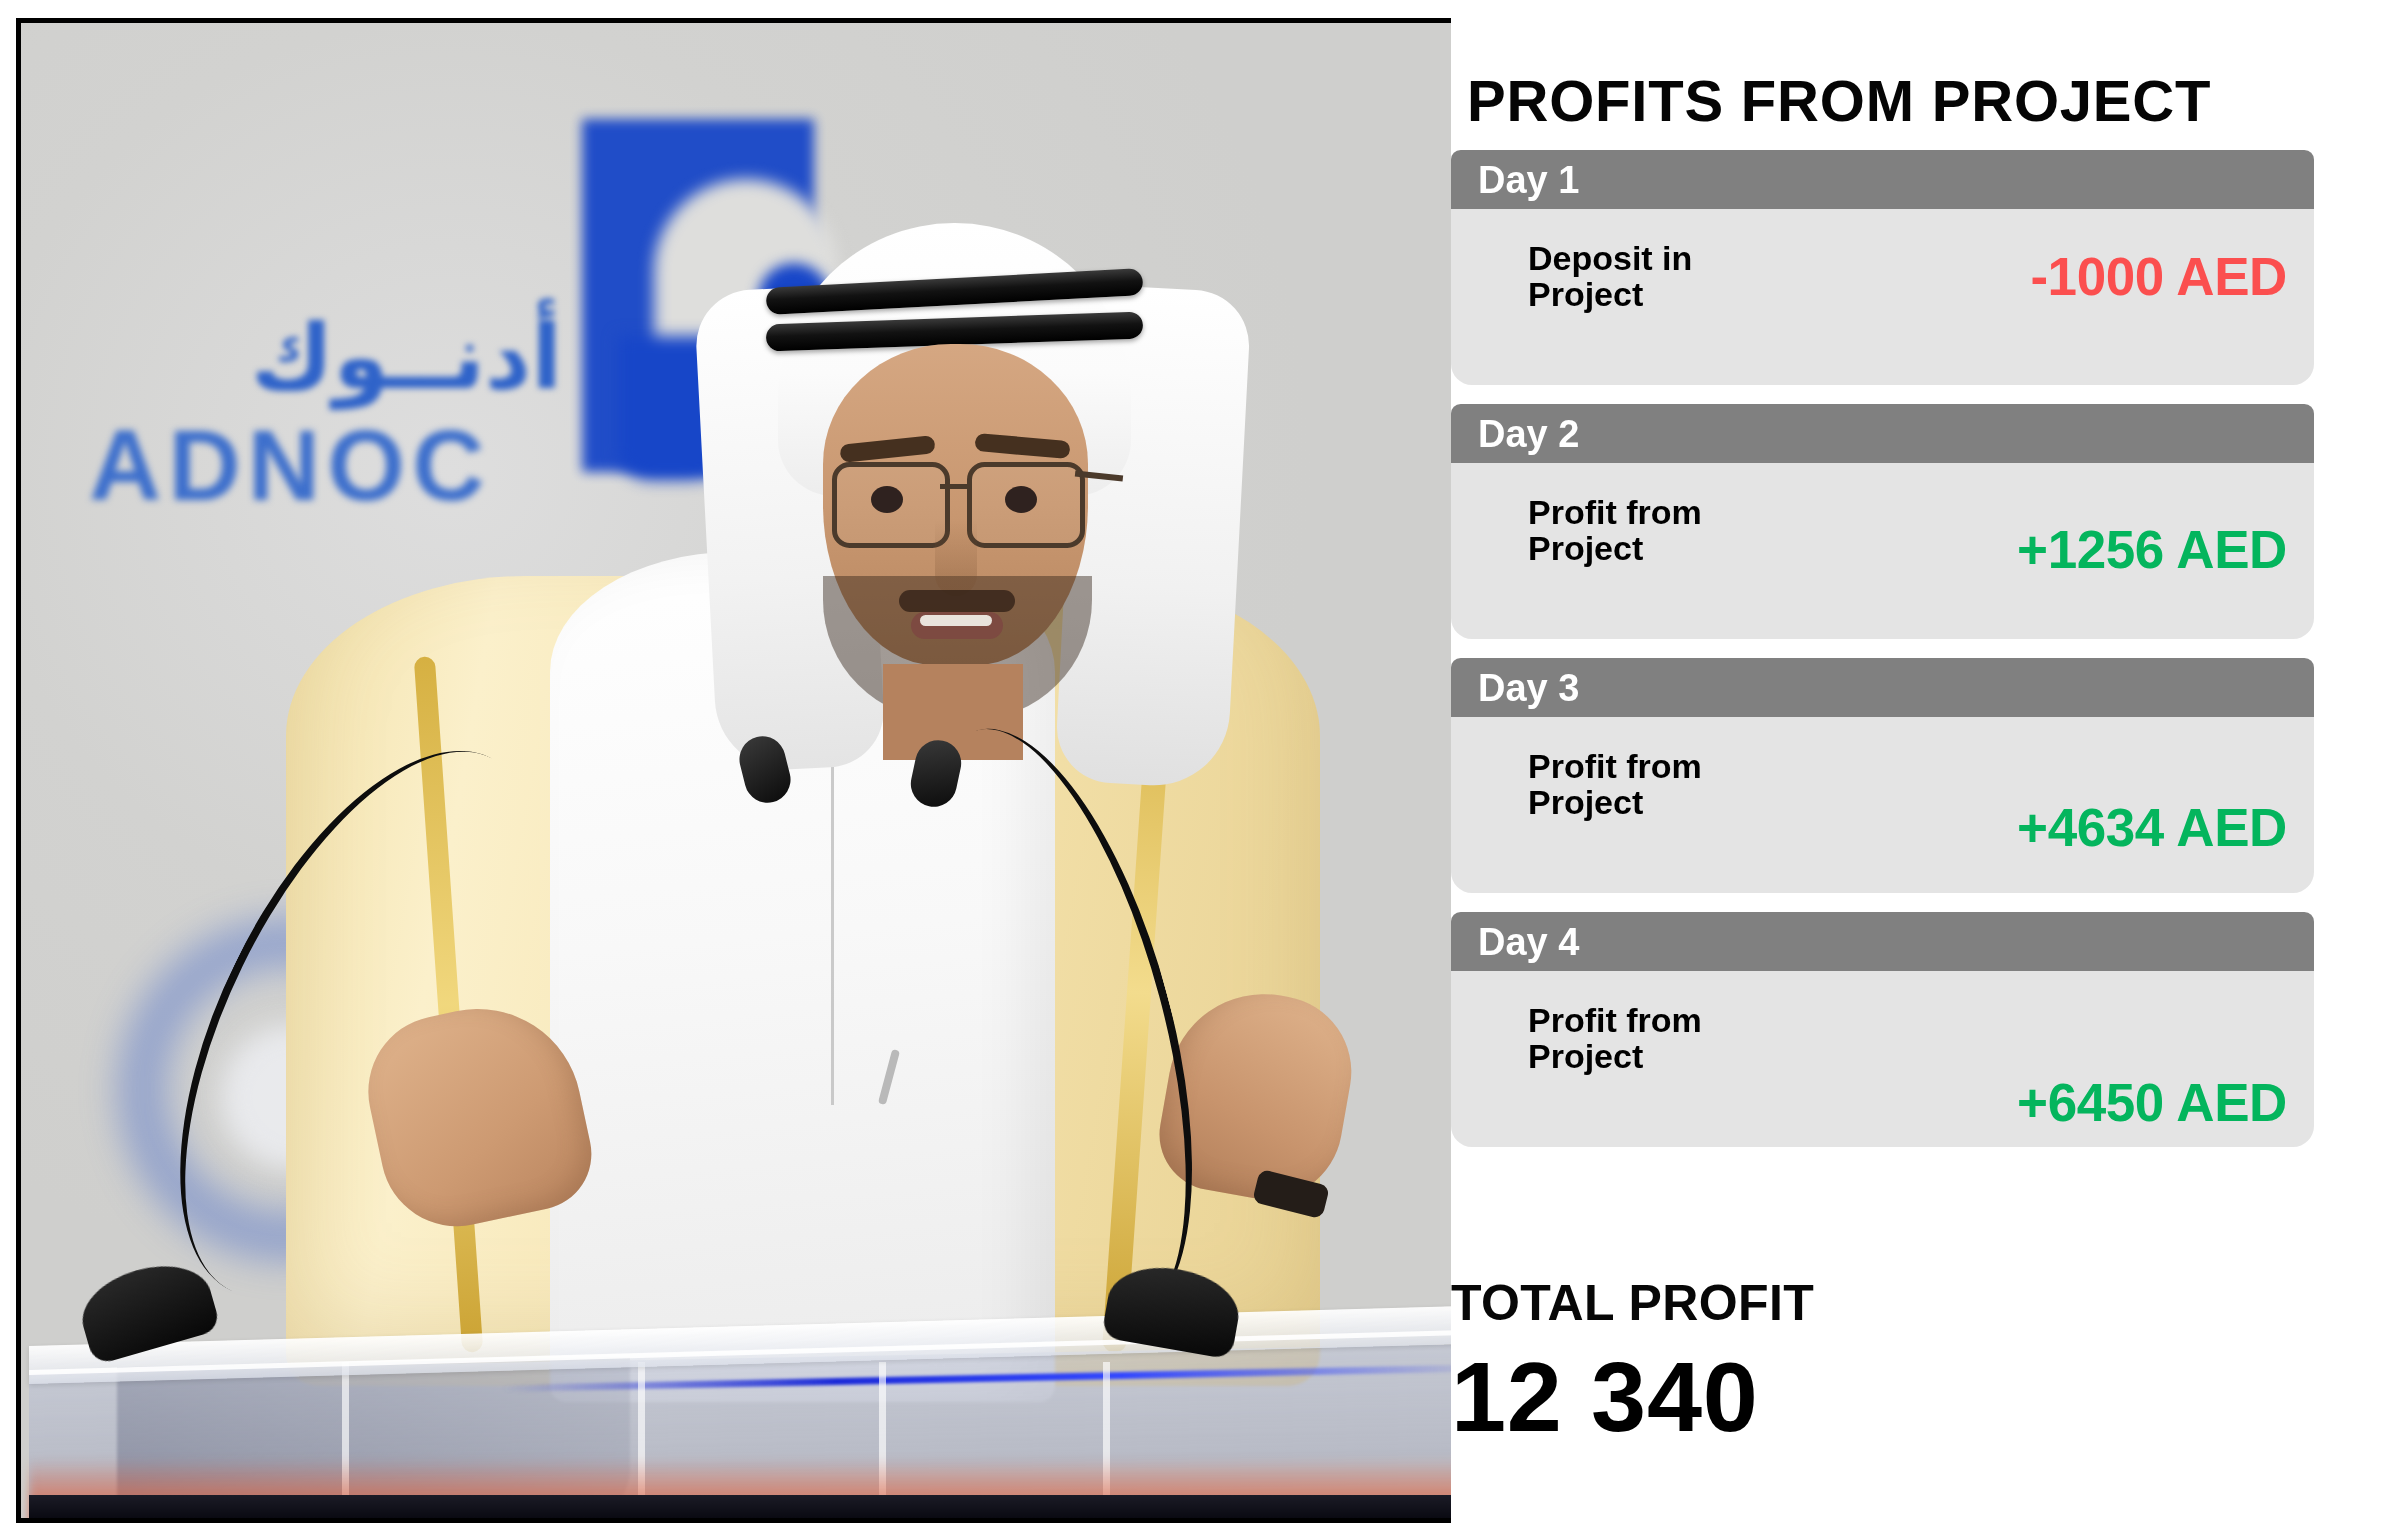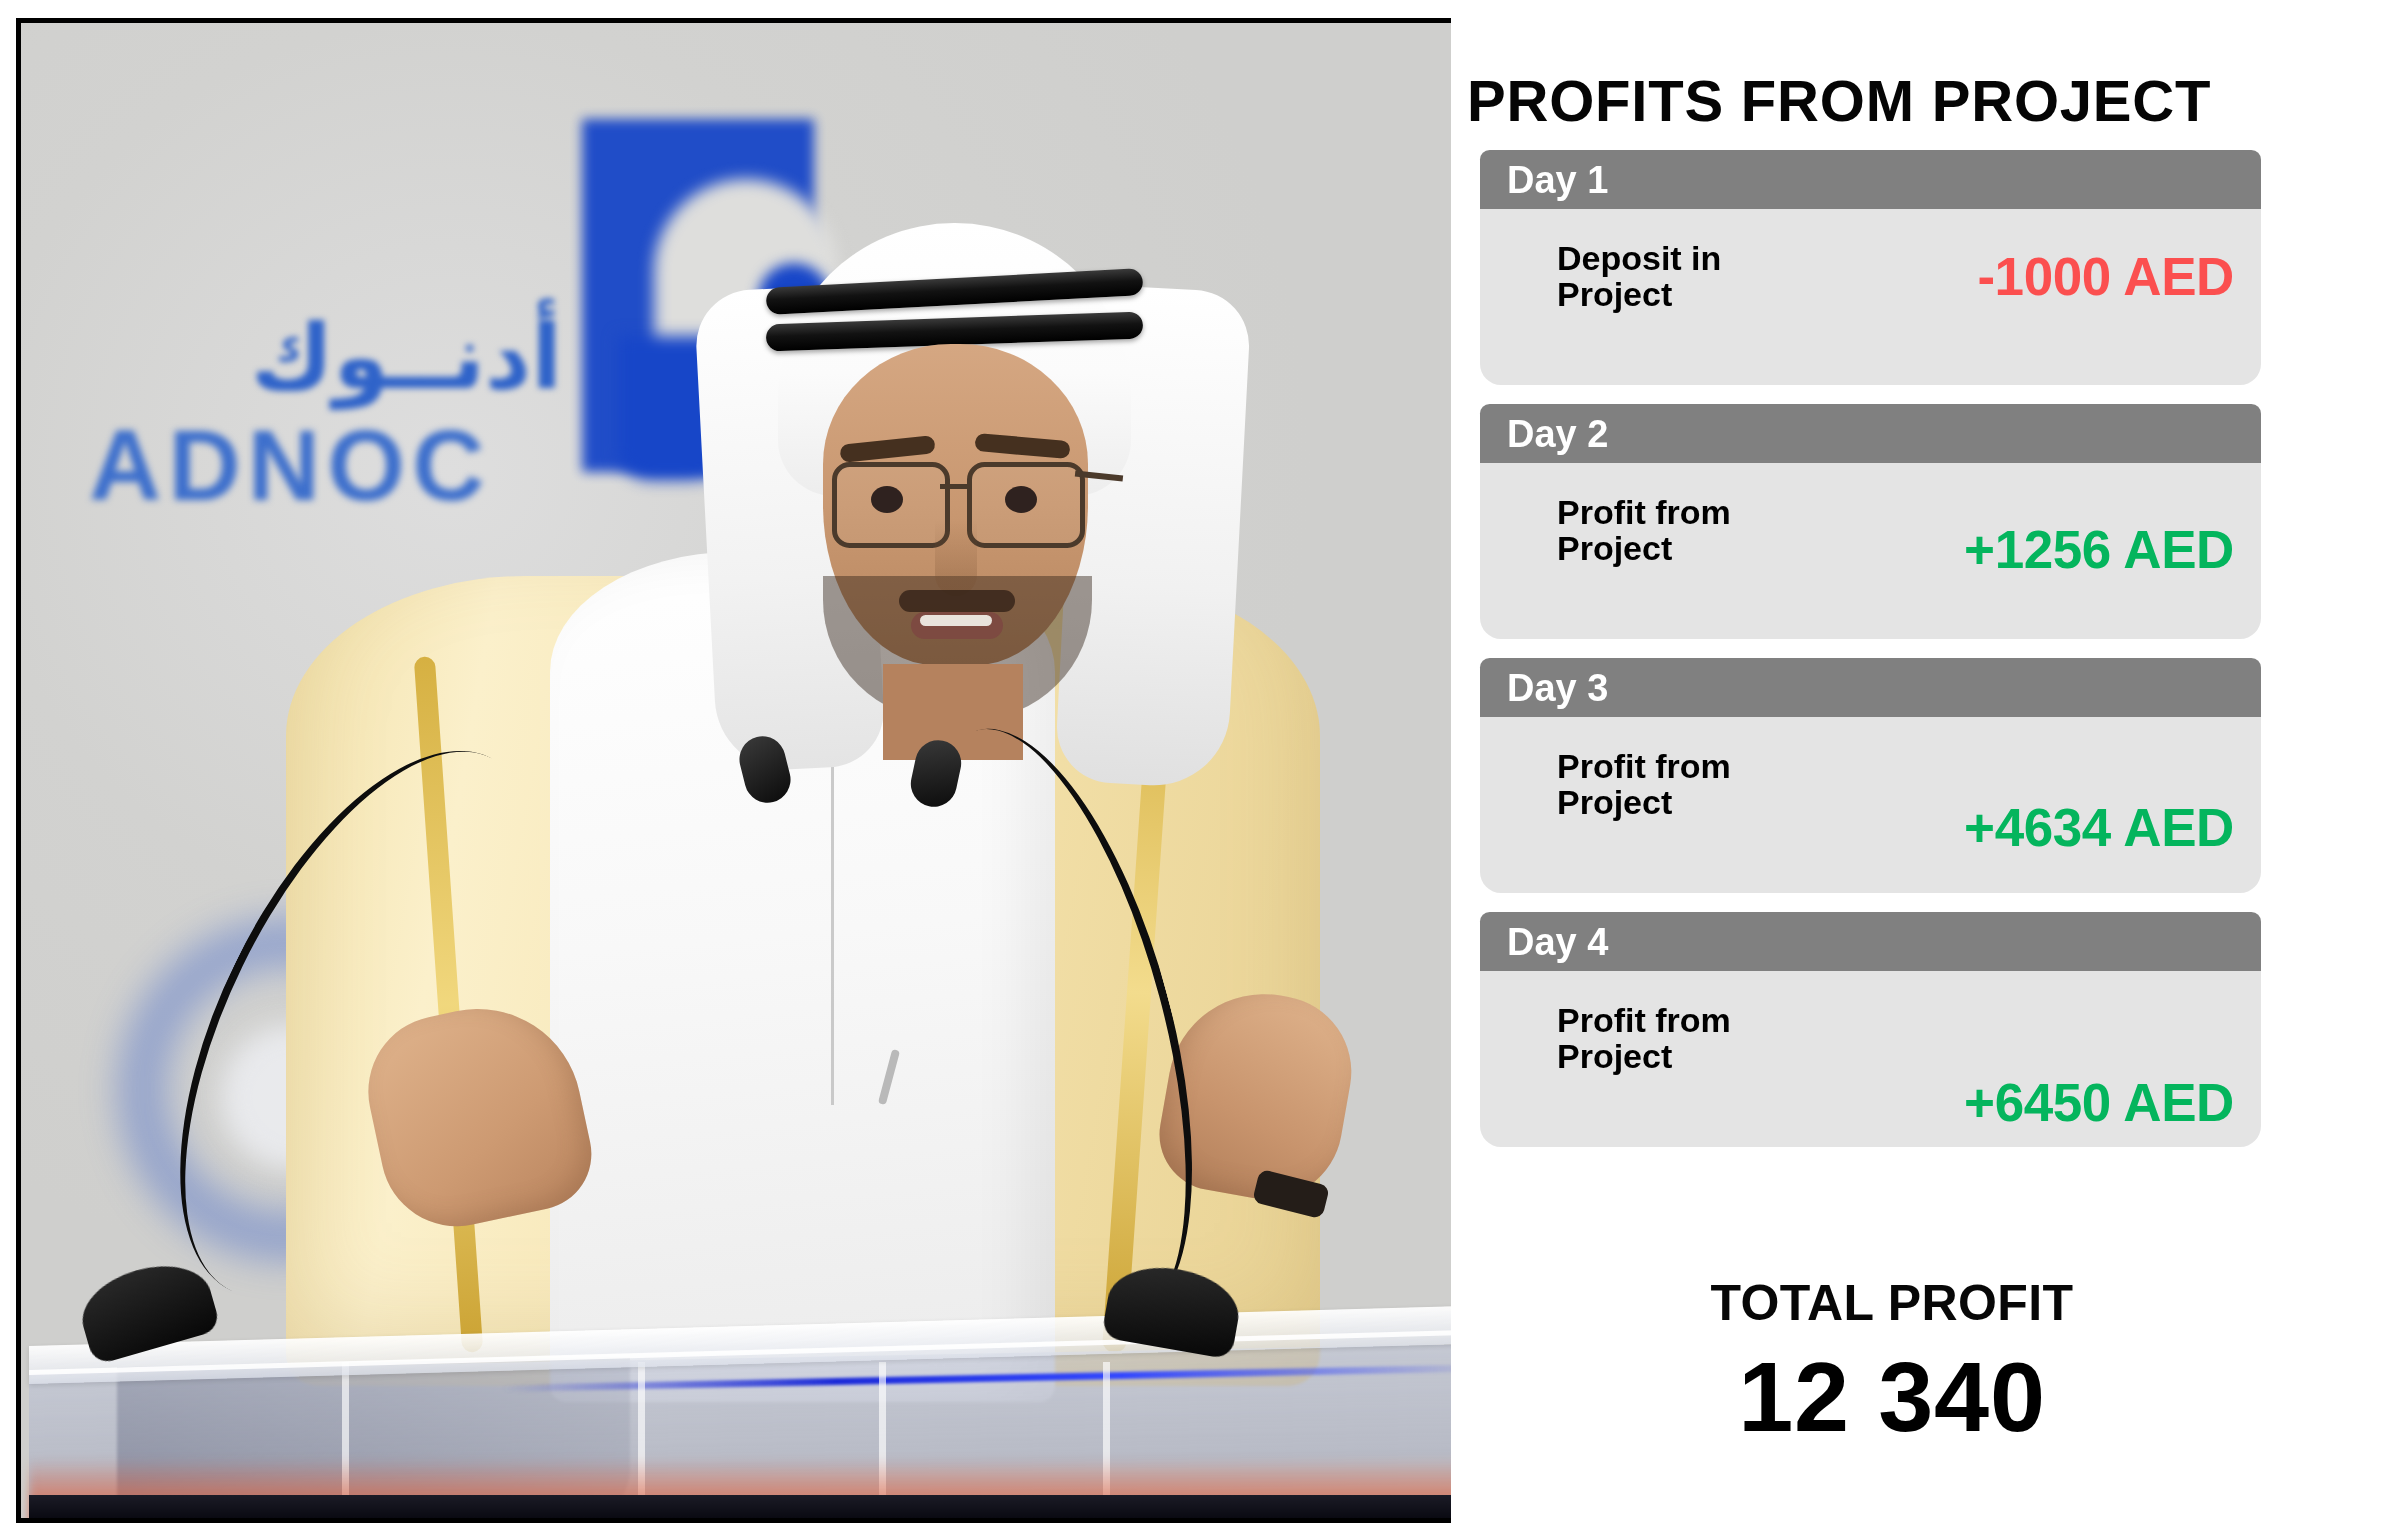--- a/index.html
+++ b/index.html
@@ -472,23 +472,22 @@
     white-space: nowrap;
   }
   .cards {
     position: absolute;
     left: 0px;
     top: 150px;
     width: 882px;
   }
   .day-card {
     position: relative;
-    width: 781px;
+    width: 863px;
     margin-bottom: 19px;
-    padding-left: 29px;
   }
   .day-head {
     height: 59px;
     background: #808080;
     border-radius: 9.6px 9.6px 0 0;
     display: flex;
     align-items: center;
     padding-left: 27px;
     box-sizing: border-box;
   }
@@ -532,21 +531,21 @@
   .day-card:nth-child(1) .day-amount { top: 37px; }
   .day-card:nth-child(2) .day-amount { top: 56px; }
   .day-card:nth-child(3) .day-amount { top: 80px; margin-left: 8px; }
   .day-card:nth-child(4) .day-amount { top: 101px; }
 
   .total-block {
     position: absolute;
     left: 0;
     top: 1276px;
     width: 882px;
-    text-align: center;
+    text-align: left;
   }
   .total-label {
     font-size: 50px;
     font-weight: 700;
     color: #070707;
     letter-spacing: 0.4px;
     line-height: 1.1;
   }
   .total-value {
     margin-top: 14.4px;

